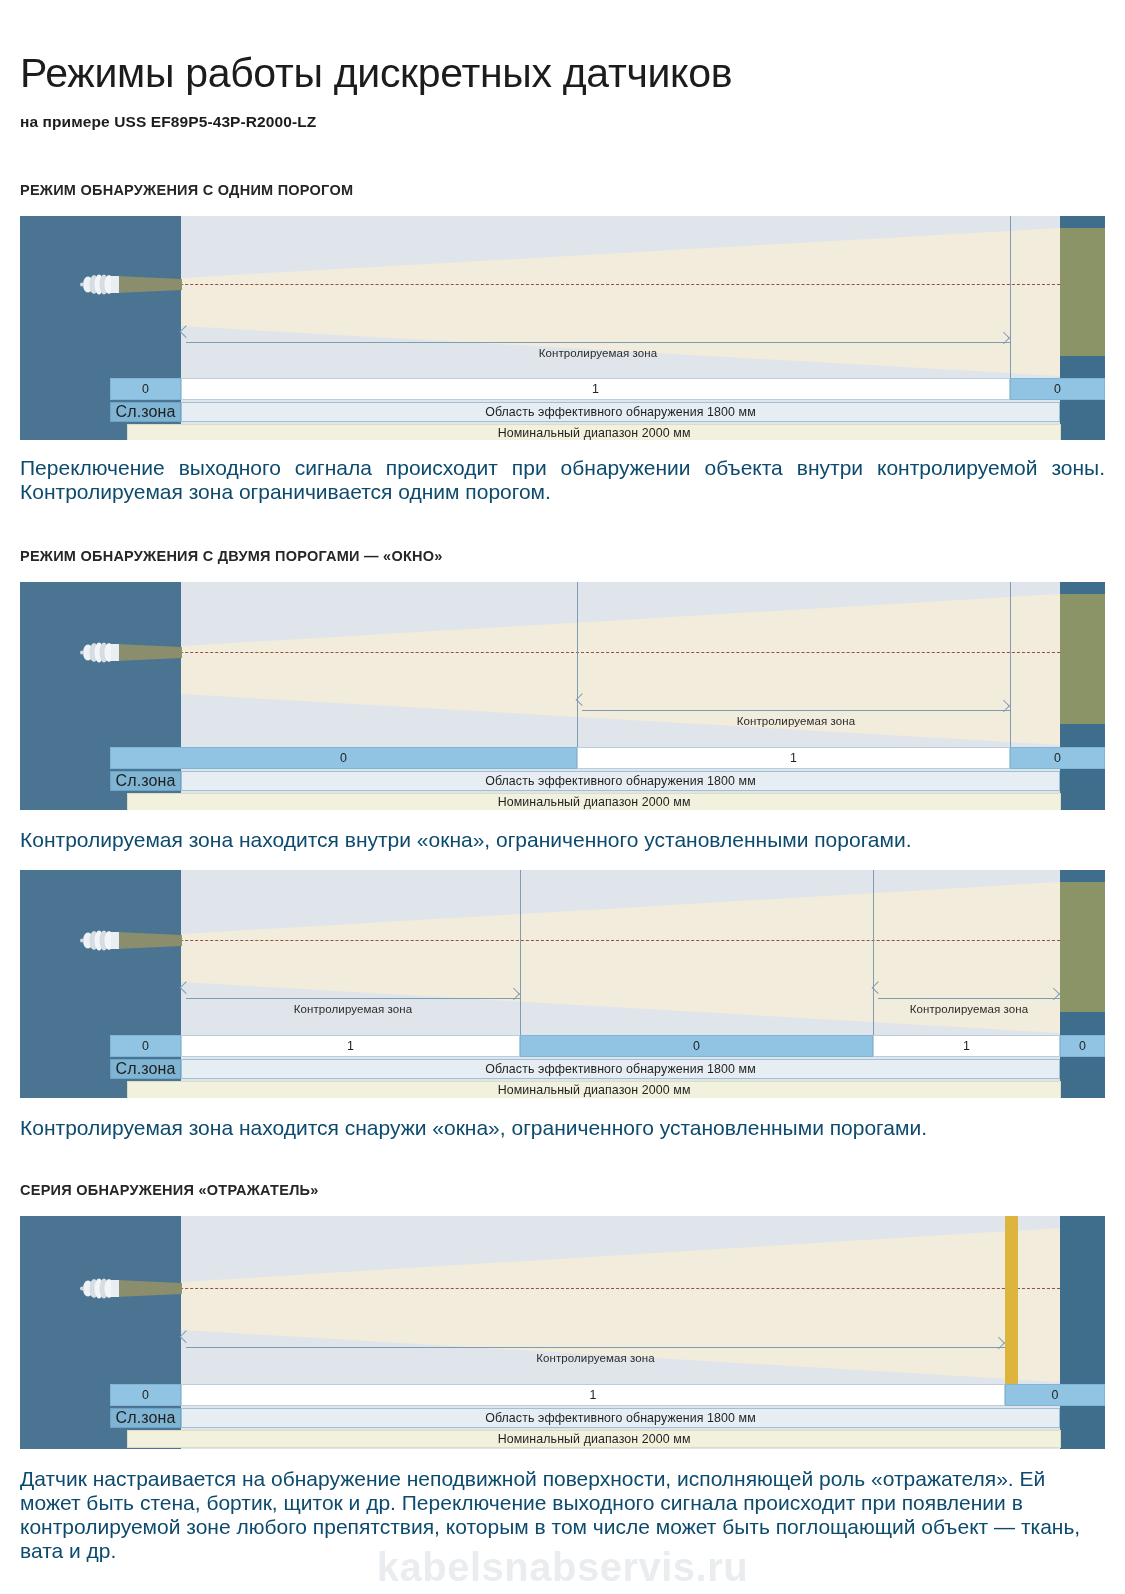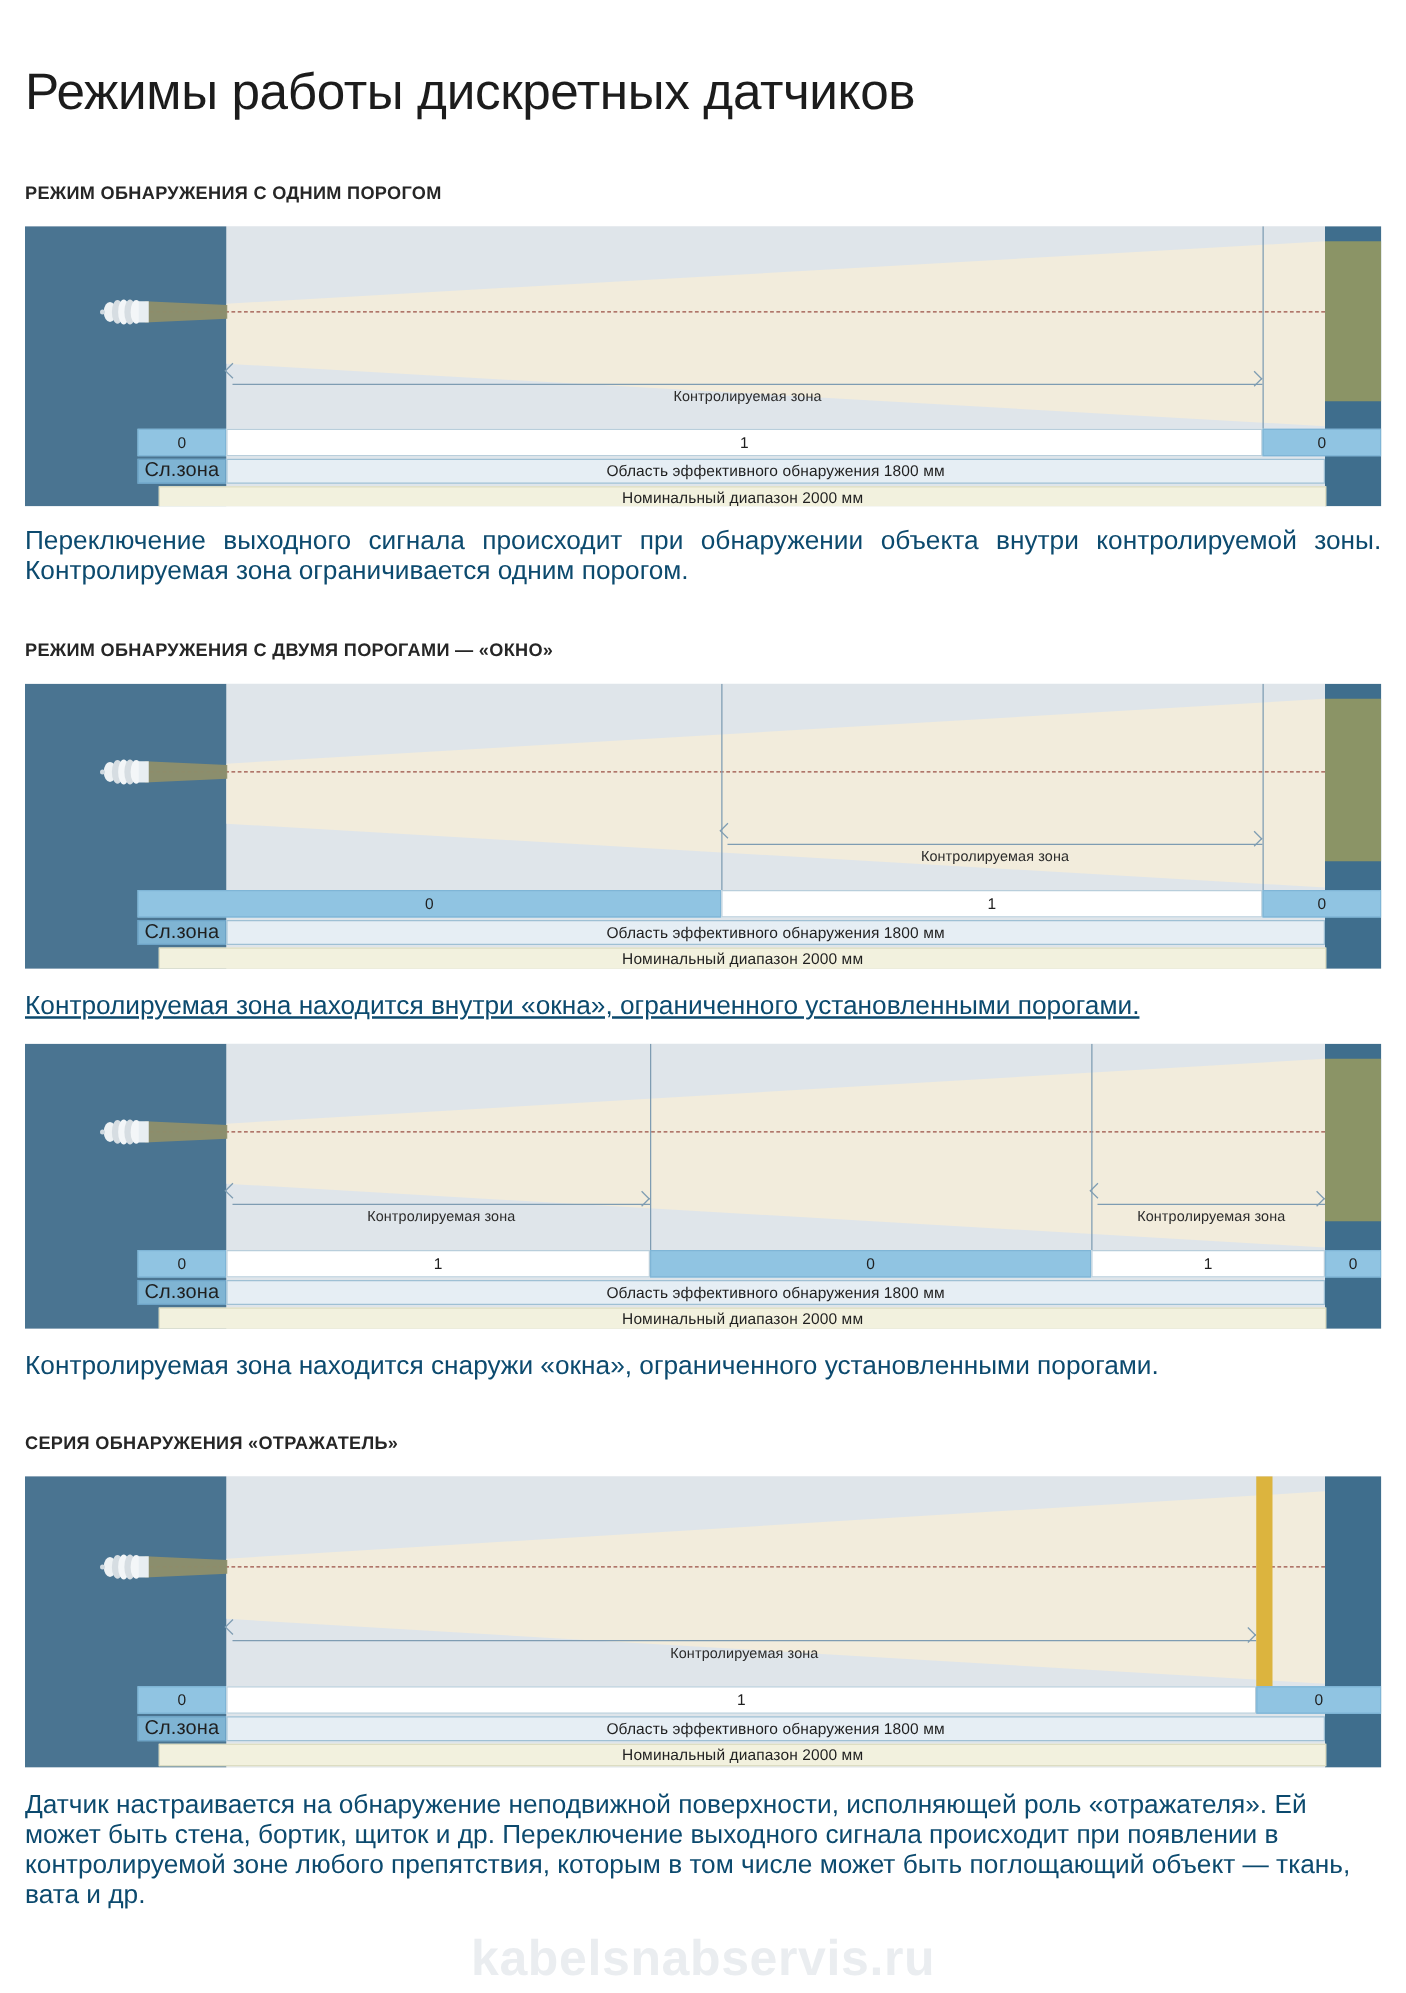--- a/index.html
+++ b/index.html
@@ -221,20 +221,21 @@
 </style>
 </head>
 <body>
 
 <div class="page">
 
   <div class="brand">
   </div>
 
   <h1 class="doc-title">Режимы работы дискретных датчиков</h1>
+  <div class="doc-subtitle">на примере USS EF89P5-43P-R2000-LZ</div>
 
   <div class="sec-heading sec-1">РЕЖИМ ОБНАРУЖЕНИЯ С ОДНИМ ПОРОГОМ</div>
 
   <div class="diagram d1">
     <div class="wall"></div>
     <div class="rwall"></div>
     <div class="target" style="top:12px;height:128px;"></div>
 
     <div class="beam" style="left:161px;top:6px;width:879px;height:160px;">
       <svg width="879" height="160" viewBox="0 0 879 160" preserveAspectRatio="none">
@@ -339,21 +340,21 @@
       <div class="seg seg-range" style="width:879px;">Область эффективного обнаружения 1800 мм</div>
       <div class="seg seg-spacer" style="width:45px;"></div>
     </div>
     <div class="bar-row" style="top:211px;height:18px;">
       <div class="seg seg-spacer" style="width:90px;"></div>
       <div class="seg seg-nominal" style="width:950px;">Номинальный диапазон 2000 мм</div>
       <div class="seg seg-spacer" style="width:45px;"></div>
     </div>
   </div>
 
-  <p class="body-text" style="margin-top:18px;text-decoration:underline;">Контролируемая зона находится внутри «окна», ограниченного установленными порогами.</p>
+  <p class="body-text" style="margin-top:18px;">Контролируемая зона находится внутри «окна», ограниченного установленными порогами.</p>
 
   <div class="diagram d3">
     <div class="wall"></div>
     <div class="rwall"></div>
     <div class="target" style="top:12px;height:130px;"></div>
 
     <div class="beam" style="left:161px;top:6px;width:879px;height:163px;">
       <svg width="879" height="163" viewBox="0 0 879 163" preserveAspectRatio="none">
         <polygon points="0,58 879,6 879,157 0,106" fill="#f2ecdc"></polygon>
       </svg>

